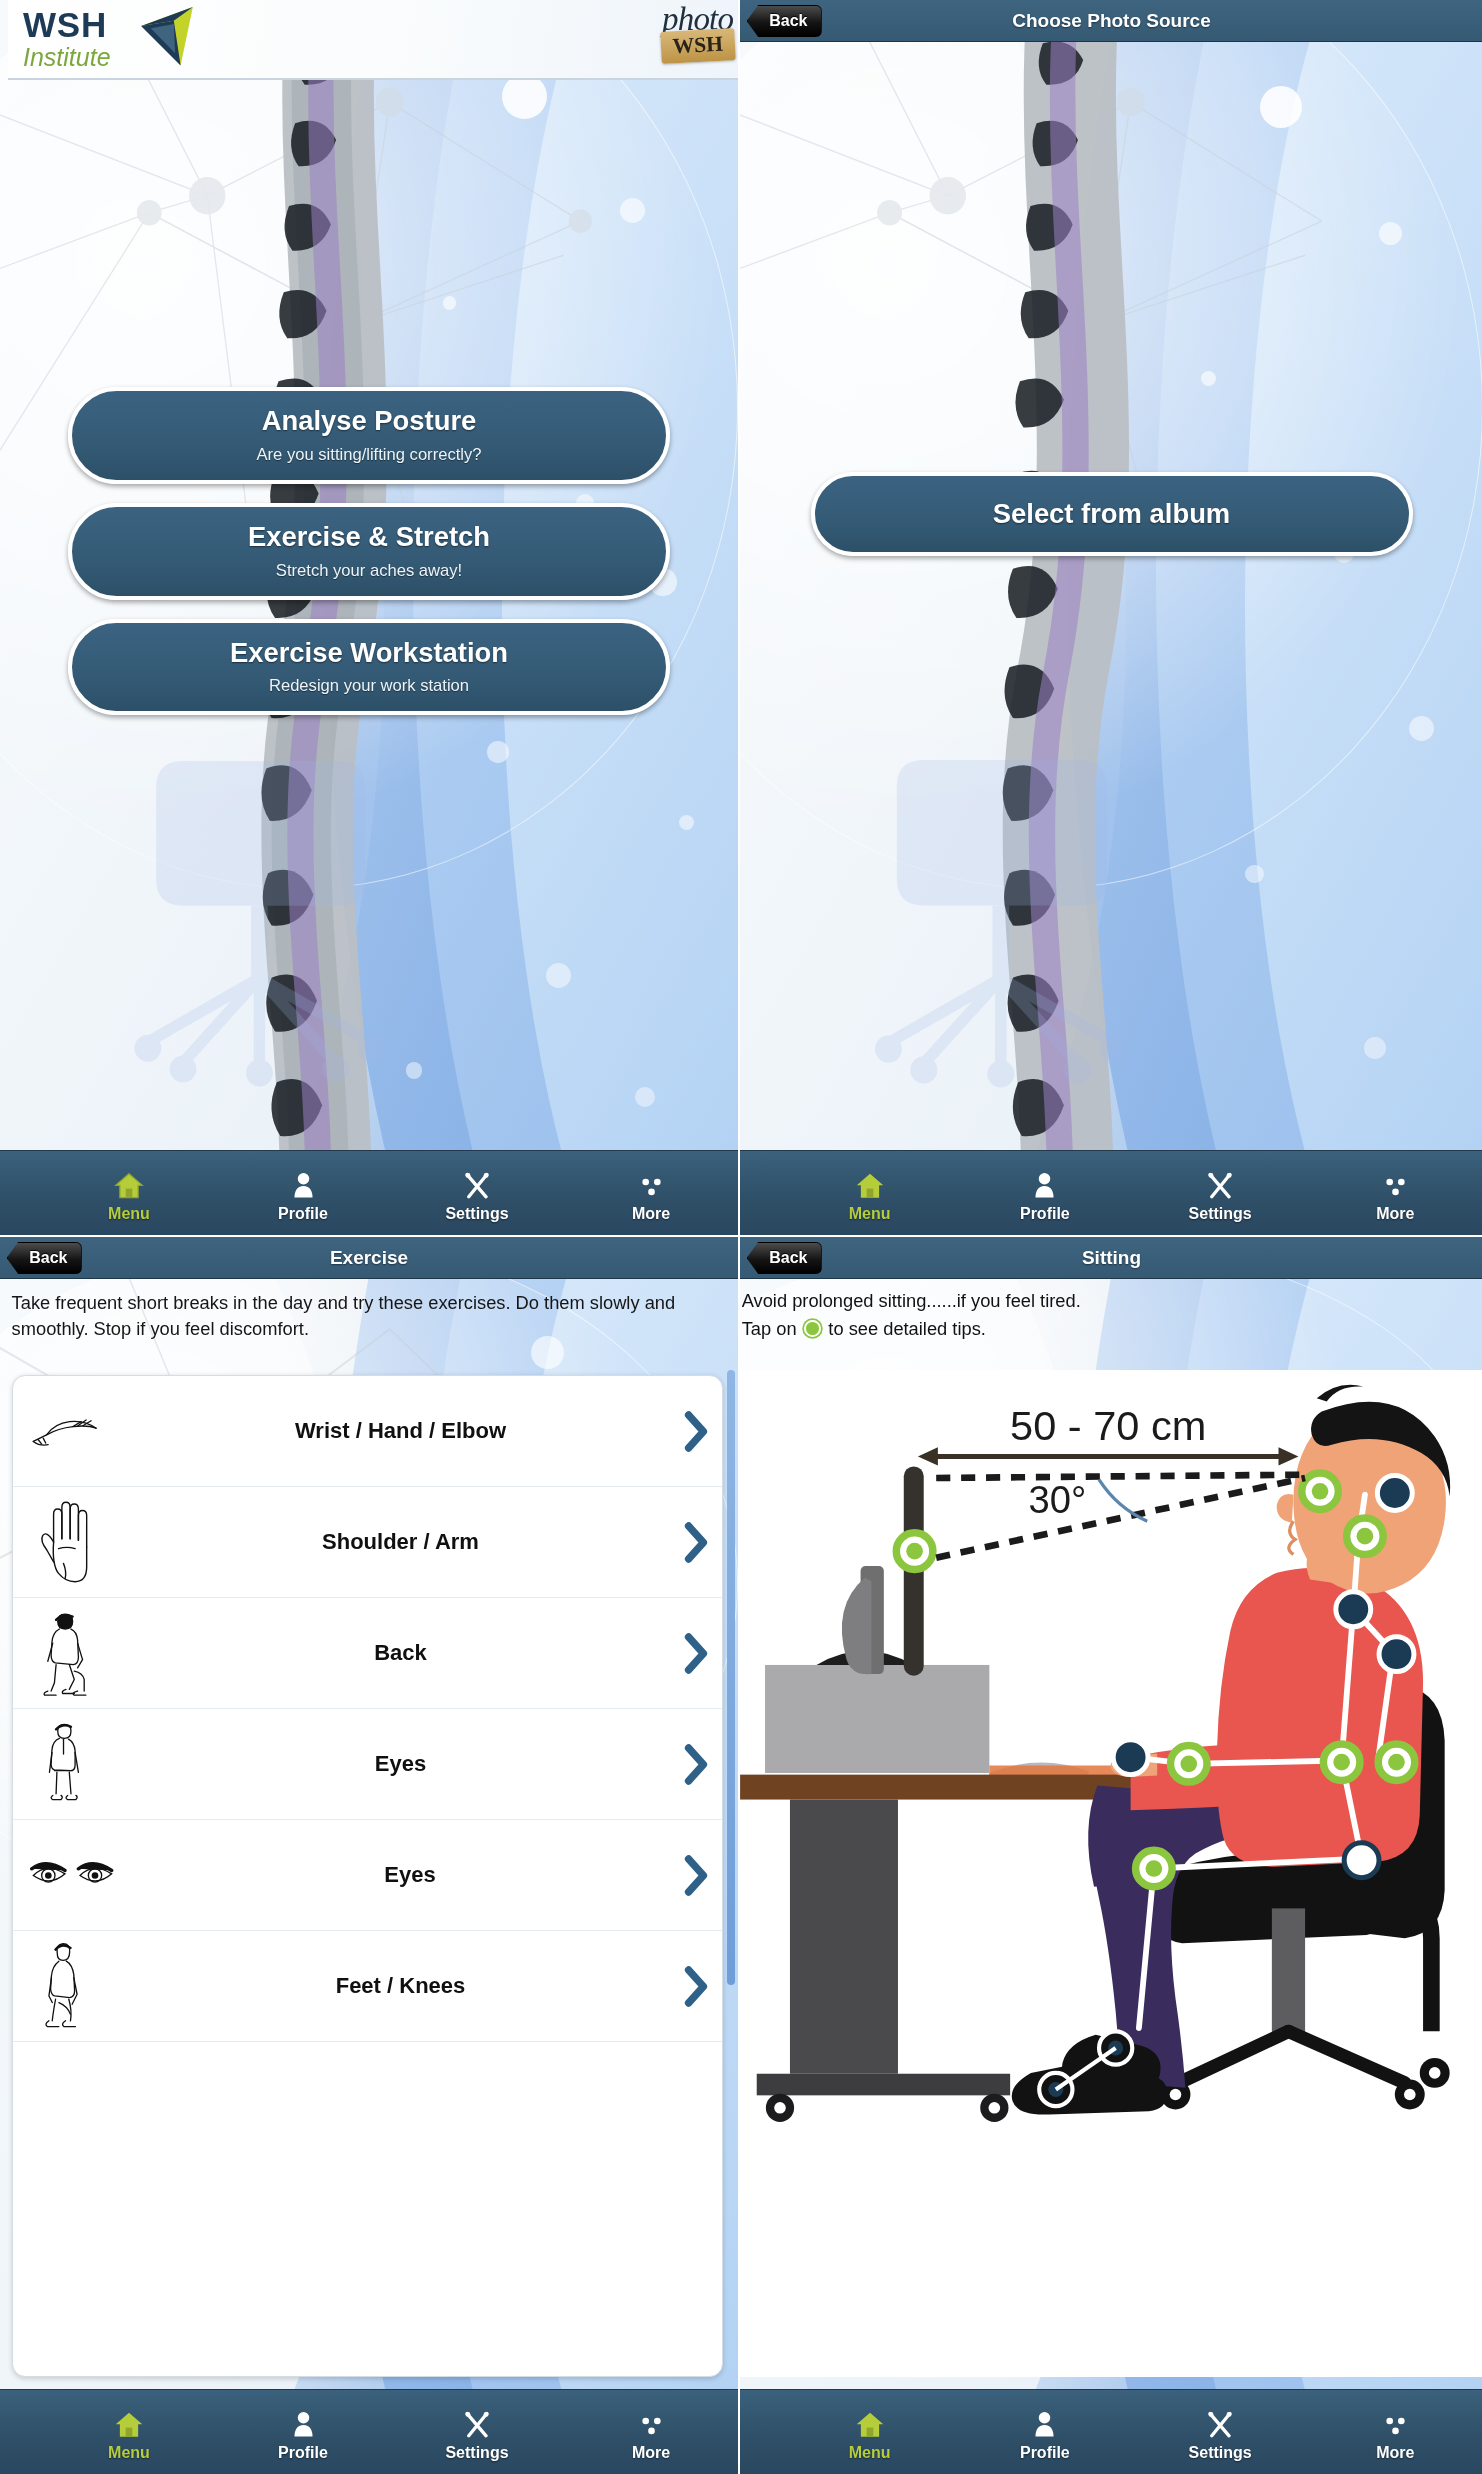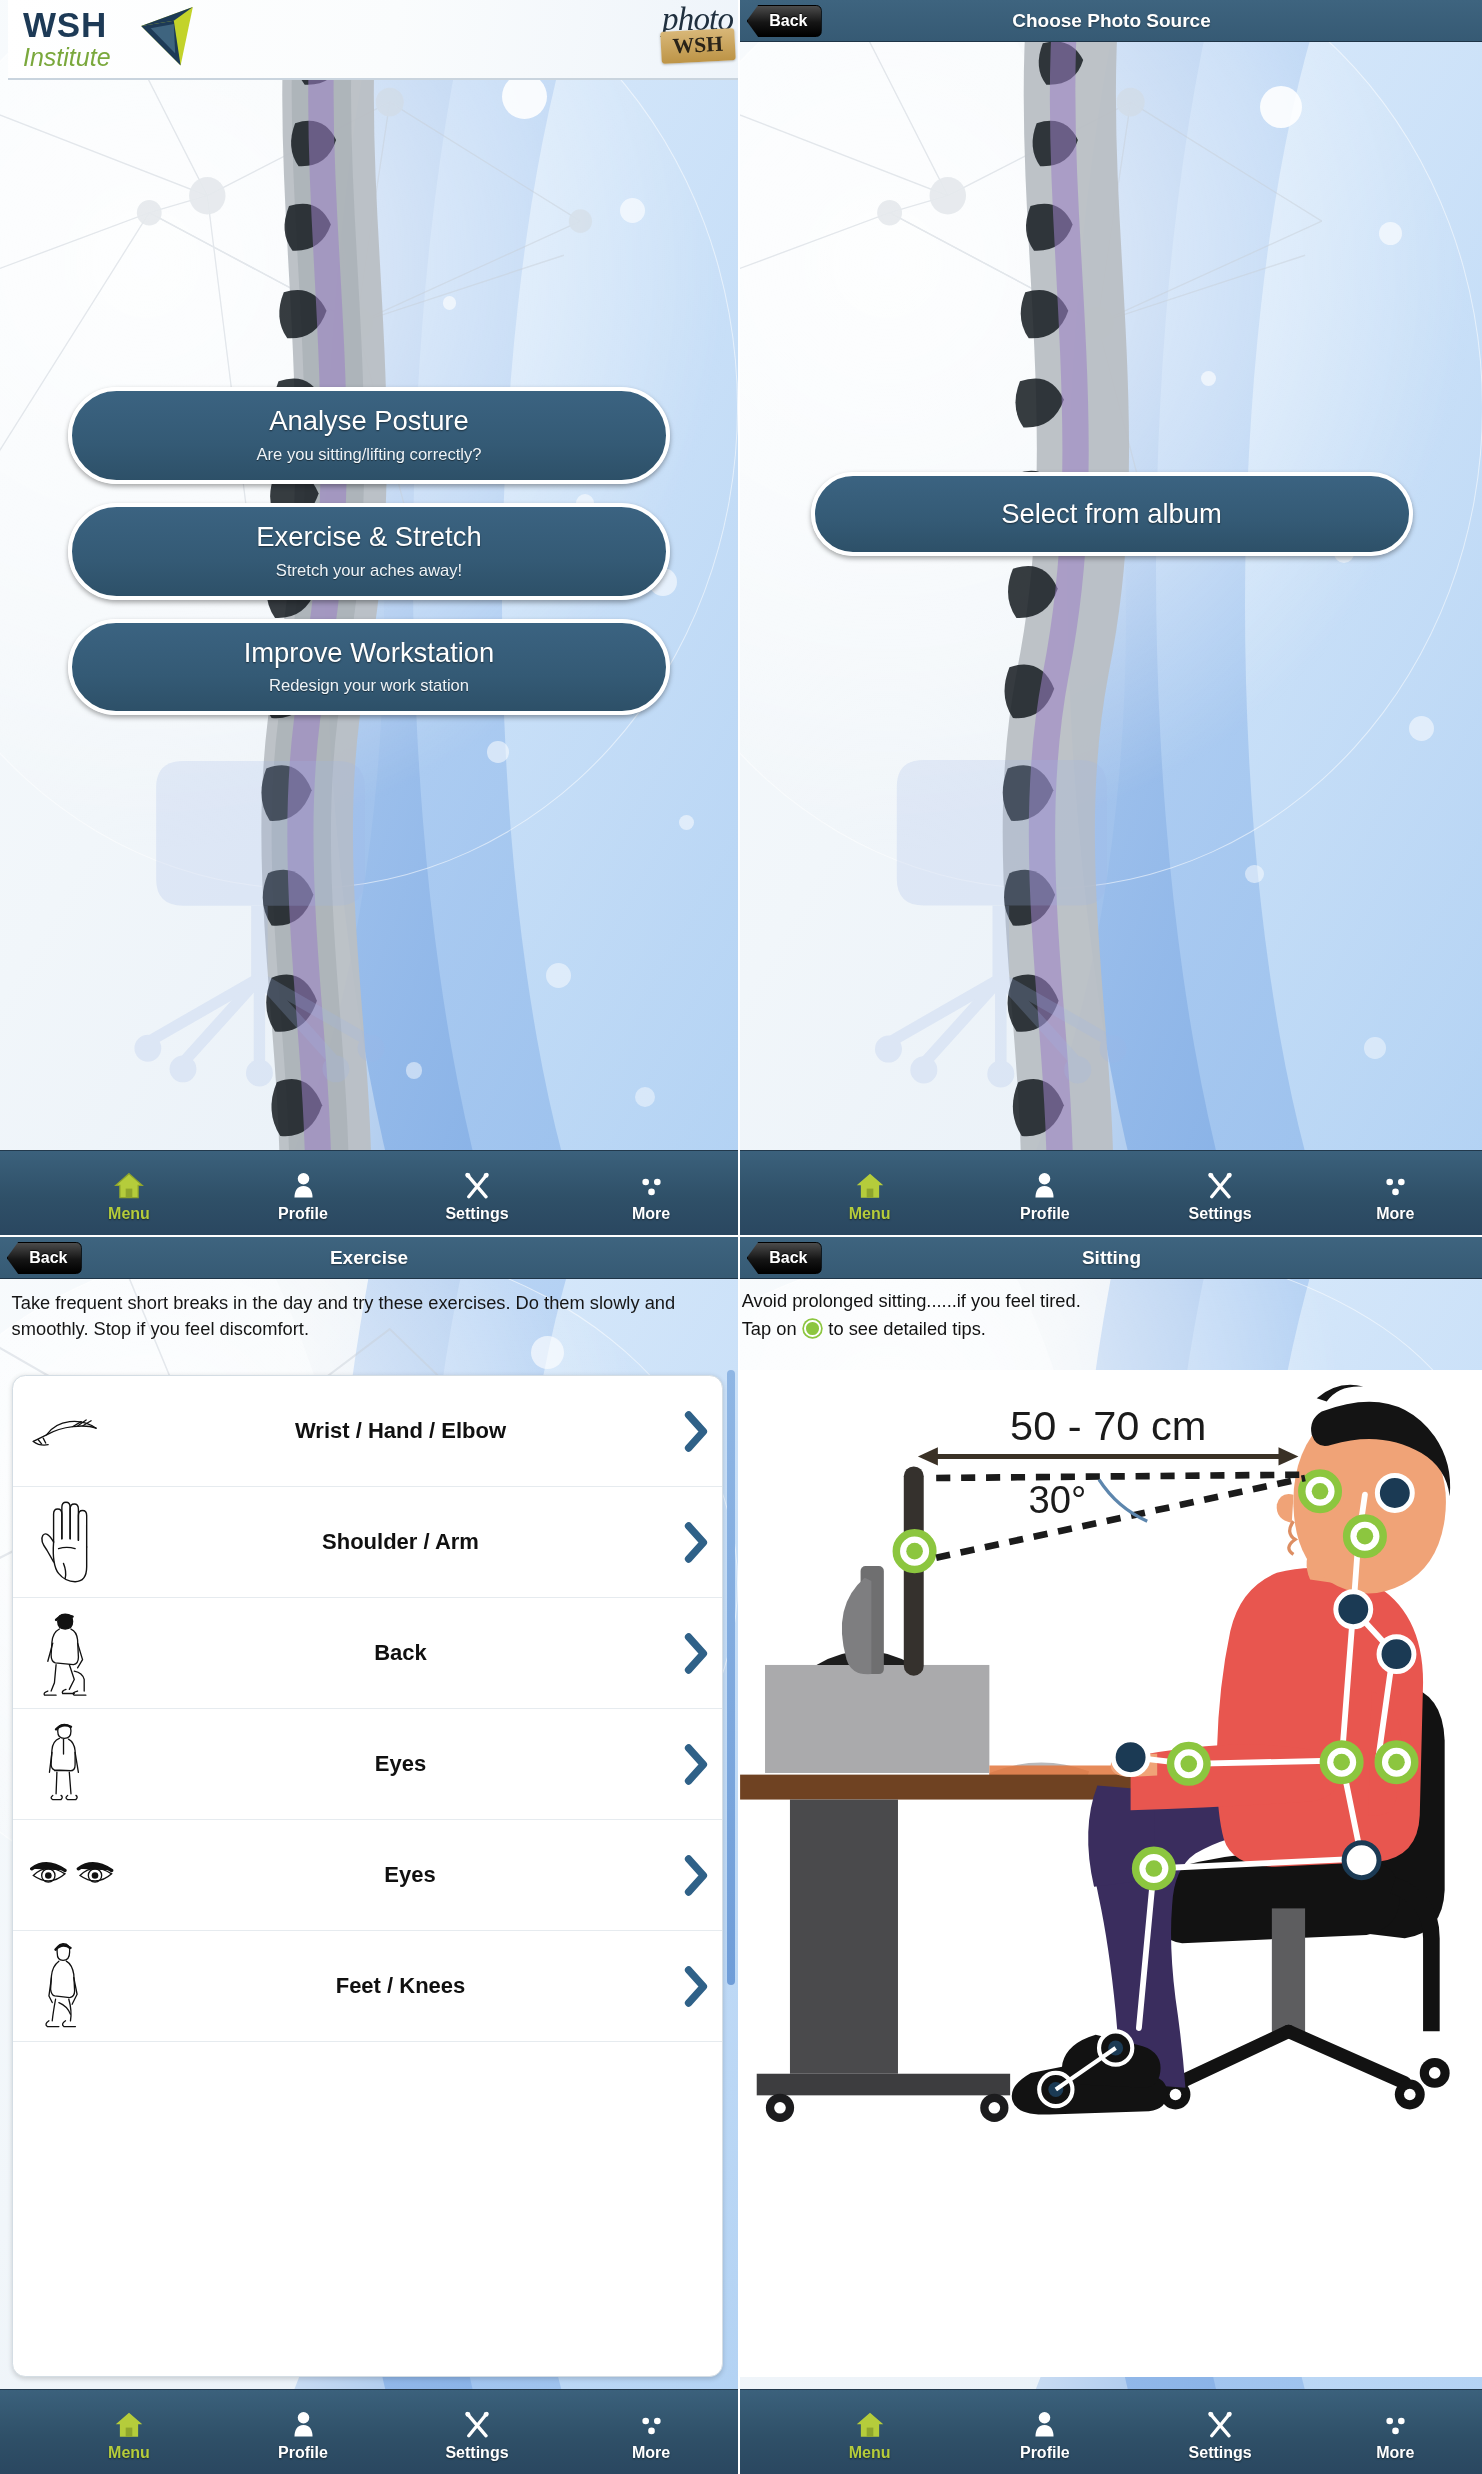--- a/index.html
+++ b/index.html
@@ -81,21 +81,21 @@
     clip-path:polygon(11.6px 0,100% 0,100% 100%,11.6px 100%,0 50%);
     text-shadow:0 -0.8px 0.8px rgba(0,0,0,.8); }
 
   
   .pillwrap { position:absolute; left:0; width:100%; z-index:5; }
   .pill { display:block; margin:0 auto 19px auto; width:602px;
     background:linear-gradient(#3b6381,#345a75 60%,#2d5068);
     border:4.2px solid #ffffff; border-radius:50px;
     box-shadow:0 2.5px 5.8px rgba(0,0,0,.35);
     text-align:center; padding:13.3px 8.3px 15px 8.3px; }
-  .pill .pl-main { color:#ffffff; font-size:27.4px; font-weight:normal;
+  .pill .pl-main { color:#ffffff; font-size:27.4px; font-weight:bold;
     text-shadow:0 0.8px 1.7px rgba(0,0,0,.5); line-height:33px; }
   .pill .pl-sub { color:#eef4f8; font-size:16.6px; margin-top:7.5px;
     text-shadow:0 0.8px 0.8px rgba(0,0,0,.45); }
   .pill.single { padding:21px 8.3px 22.4px 8.3px; }
 
   
   .tabbar { position:absolute; left:0; bottom:0; width:100%; height:85px;
     background:linear-gradient(#3b617c,#2f5068 55%,#2a4760);
     border-top:0.8px solid #22394c; display:flex; z-index:8;padding-left:42px; }
   .tab { flex:1; display:flex; flex-direction:column; align-items:center;
@@ -241,21 +241,21 @@
     <div class="pillwrap" style="top:387px;">
       <div class="pill">
         <div class="pl-main">Analyse Posture</div>
         <div class="pl-sub">Are you sitting/lifting correctly?</div>
       </div>
       <div class="pill">
         <div class="pl-main">Exercise &amp; Stretch</div>
         <div class="pl-sub">Stretch your aches away!</div>
       </div>
       <div class="pill">
-        <div class="pl-main">Improve Workstation</div>
+        <div class="pl-main">Exercise Workstation</div>
         <div class="pl-sub">Redesign your work station</div>
       </div>
     </div>
 
     <div class="tabbar">
       <div class="tab active">
         <span class="ic">
           <svg width="30" height="27.4" viewBox="0 0 36 33">
               <path d="M18 2 L34 16 h-5 v15 h-22 V16 H2 Z" fill="#b5cc3b"></path>
               <path d="M18 2 L34 16 h-5 v15 h-22 V16 H2 Z" fill="none" stroke="#8fa52c" stroke-width="1.5"></path>

